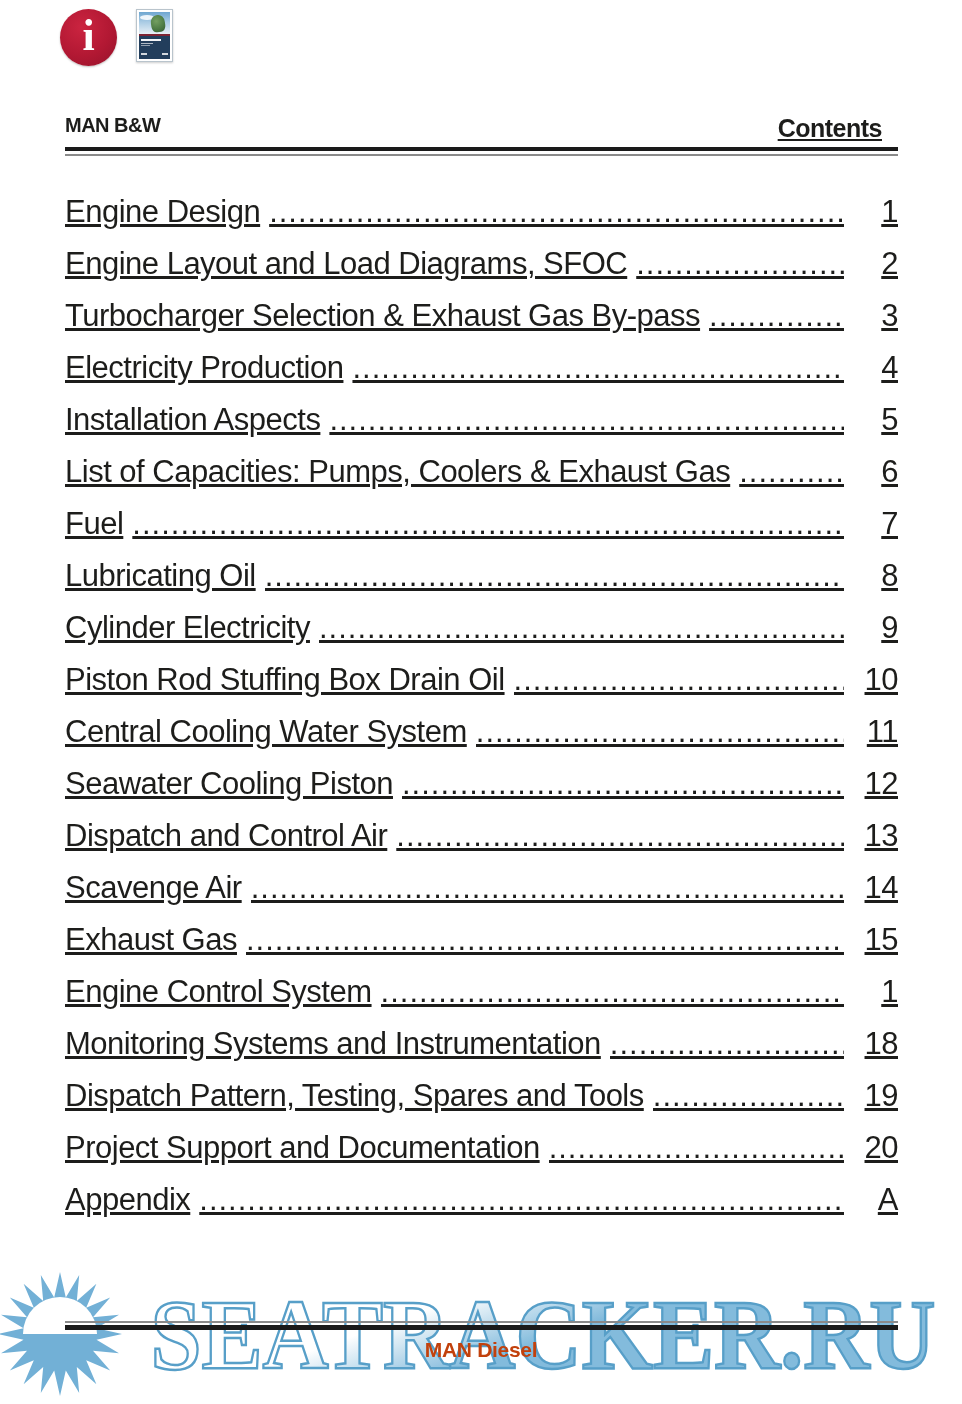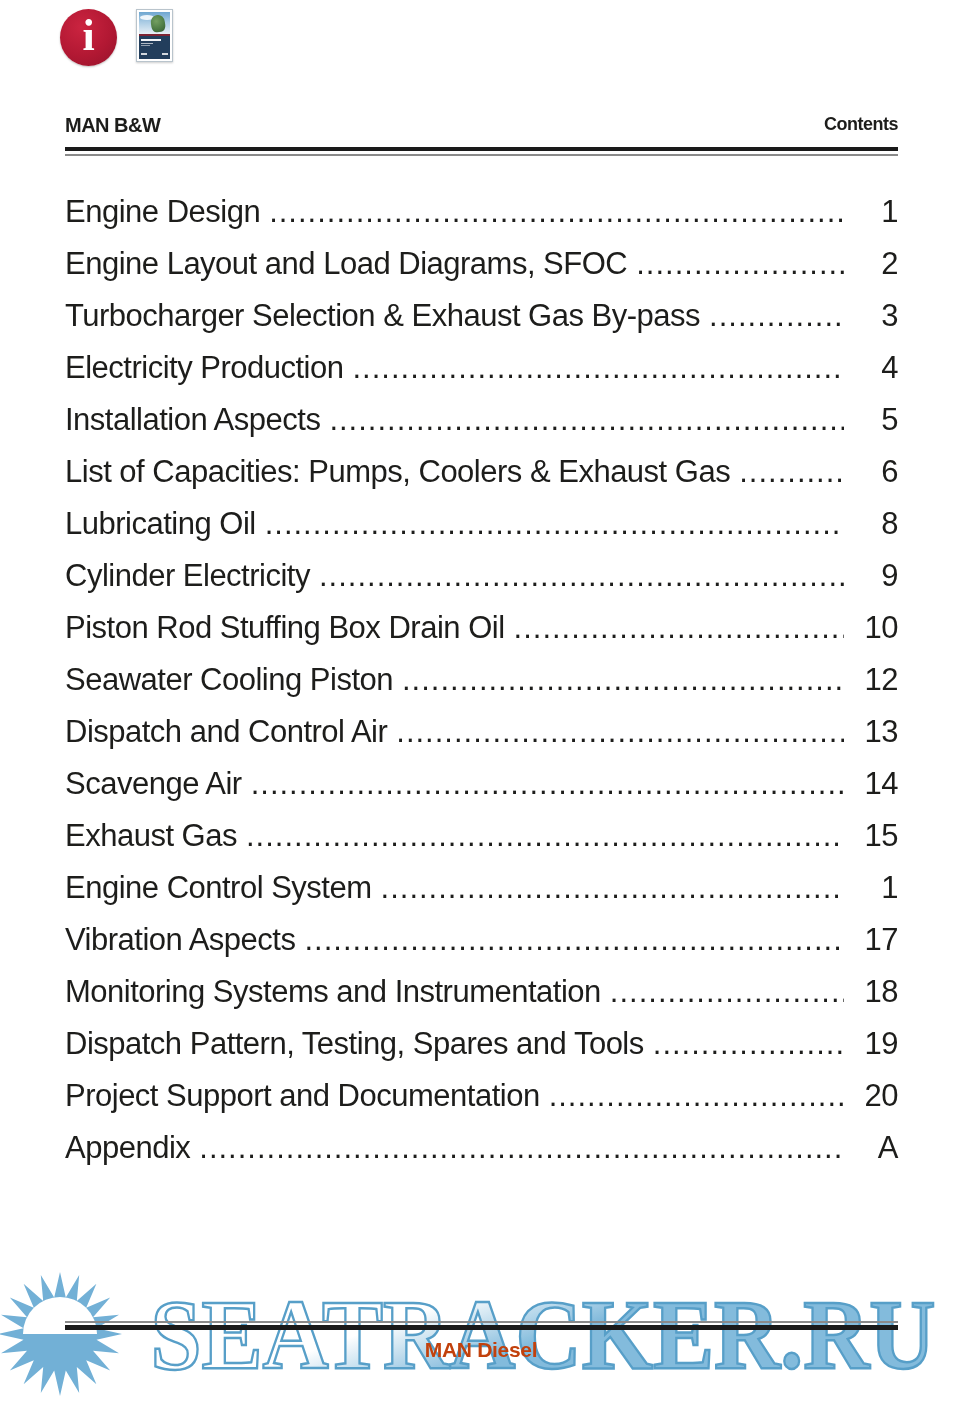--- a/index.html
+++ b/index.html
@@ -24,31 +24,31 @@
   .thumb-red{height:2px;background:#7e2433;}
   .thumb-body{height:23px;background:#223e5c;padding:3px 2px 0 2px;box-sizing:border-box;}
   .thumb-line1{width:75%;height:2px;background:rgba(255,255,255,.95);margin-bottom:2px;}
   .thumb-line2{width:45%;height:1px;background:rgba(255,255,255,.65);margin-bottom:1px;}
   .thumb-line3{width:34%;height:1px;background:rgba(255,255,255,.5);}
   .thumb-foot{display:flex;justify-content:space-between;margin-top:7px;}
   .thumb-foot span{display:block;width:6px;height:2px;background:rgba(255,255,255,.8);}
 
   
   .hdr-brand{position:absolute;left:65px;top:114px;font-size:20px;font-weight:bold;letter-spacing:-.5px;}
-  .hdr-title{position:absolute;right:64px;top:114px;font-size:18px;font-weight:bold;letter-spacing:-.5px;}
+  .hdr-title{position:absolute;right:80px;top:114px;font-size:25px;font-weight:bold;letter-spacing:-.5px;text-decoration:underline;}
   .hdr-rule{position:absolute;left:65px;right:64px;top:147px;}
   .rule-black4{height:4px;background:#1a1a1a;}
   .rule-gap3{height:3px;}
   .rule-gray2{height:2px;background:#8a8a8a;}
   .rule-gap2{height:2px;}
   .rule-black5{height:5px;background:#1a1a1a;}
 
   
   .toc{position:absolute;left:65px;right:64px;top:186px;}
-  .toc-row{display:flex;align-items:flex-start;height:52px;line-height:52px;font-size:31px;}
+  .toc-row{display:flex;align-items:flex-start;height:52px;line-height:52px;font-size:31px;text-decoration:underline;}
   .toc-title{white-space:nowrap;letter-spacing:-.5px;}
   .toc-leader{flex:1;overflow:hidden;white-space:nowrap;margin:0 6px 0 9px;letter-spacing:1px;}
   .toc-leader::after{content:"..........................................................................."
     ".............................................................................................";}
   .toc-page{width:48px;text-align:right;letter-spacing:-.5px;}
 
   
   .sun{position:absolute;left:0px;top:1265px;width:130px;height:139px;z-index:1;}
   .watermark{position:absolute;left:143px;top:1268px;width:800px;height:130px;z-index:2;opacity:.95;}
   .ftr-rule{position:absolute;left:65px;right:64px;top:1321px;z-index:3;}
@@ -113,35 +113,45 @@
       <span class="toc-title">Installation Aspects</span>
       <span class="toc-leader"></span>
       <span class="toc-page">5</span>
     </div>
       <div class="toc-row">
       <span class="toc-title">List of Capacities: Pumps, Coolers &amp; Exhaust Gas</span>
       <span class="toc-leader"></span>
       <span class="toc-page">6</span>
     </div>
       <div class="toc-row">
+      <span class="toc-title">Fuel</span>
+      <span class="toc-leader"></span>
+      <span class="toc-page">7</span>
+    </div>
+      <div class="toc-row">
       <span class="toc-title">Lubricating Oil</span>
       <span class="toc-leader"></span>
       <span class="toc-page">8</span>
     </div>
       <div class="toc-row">
       <span class="toc-title">Cylinder Electricity</span>
       <span class="toc-leader"></span>
       <span class="toc-page">9</span>
     </div>
       <div class="toc-row">
       <span class="toc-title">Piston Rod Stuffing Box Drain Oil</span>
       <span class="toc-leader"></span>
       <span class="toc-page">10</span>
     </div>
       <div class="toc-row">
+      <span class="toc-title">Central Cooling Water System</span>
+      <span class="toc-leader"></span>
+      <span class="toc-page">11</span>
+    </div>
+      <div class="toc-row">
       <span class="toc-title">Seawater Cooling Piston</span>
       <span class="toc-leader"></span>
       <span class="toc-page">12</span>
     </div>
       <div class="toc-row">
       <span class="toc-title">Dispatch and Control Air</span>
       <span class="toc-leader"></span>
       <span class="toc-page">13</span>
     </div>
       <div class="toc-row">
@@ -151,25 +161,20 @@
     </div>
       <div class="toc-row">
       <span class="toc-title">Exhaust Gas</span>
       <span class="toc-leader"></span>
       <span class="toc-page">15</span>
     </div>
       <div class="toc-row">
       <span class="toc-title">Engine Control System</span>
       <span class="toc-leader"></span>
       <span class="toc-page">1</span>
-    </div>
-      <div class="toc-row">
-      <span class="toc-title">Vibration Aspects</span>
-      <span class="toc-leader"></span>
-      <span class="toc-page">17</span>
     </div>
       <div class="toc-row">
       <span class="toc-title">Monitoring Systems and Instrumentation</span>
       <span class="toc-leader"></span>
       <span class="toc-page">18</span>
     </div>
       <div class="toc-row">
       <span class="toc-title">Dispatch Pattern, Testing, Spares and Tools</span>
       <span class="toc-leader"></span>
       <span class="toc-page">19</span>

